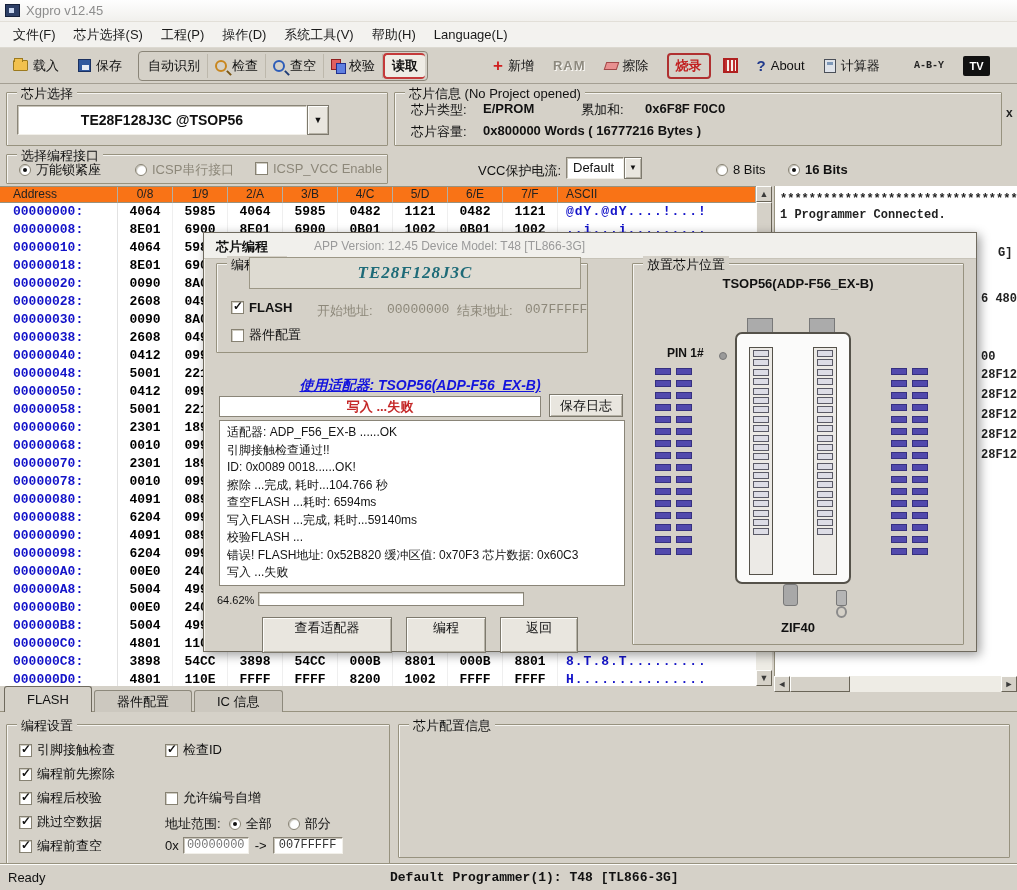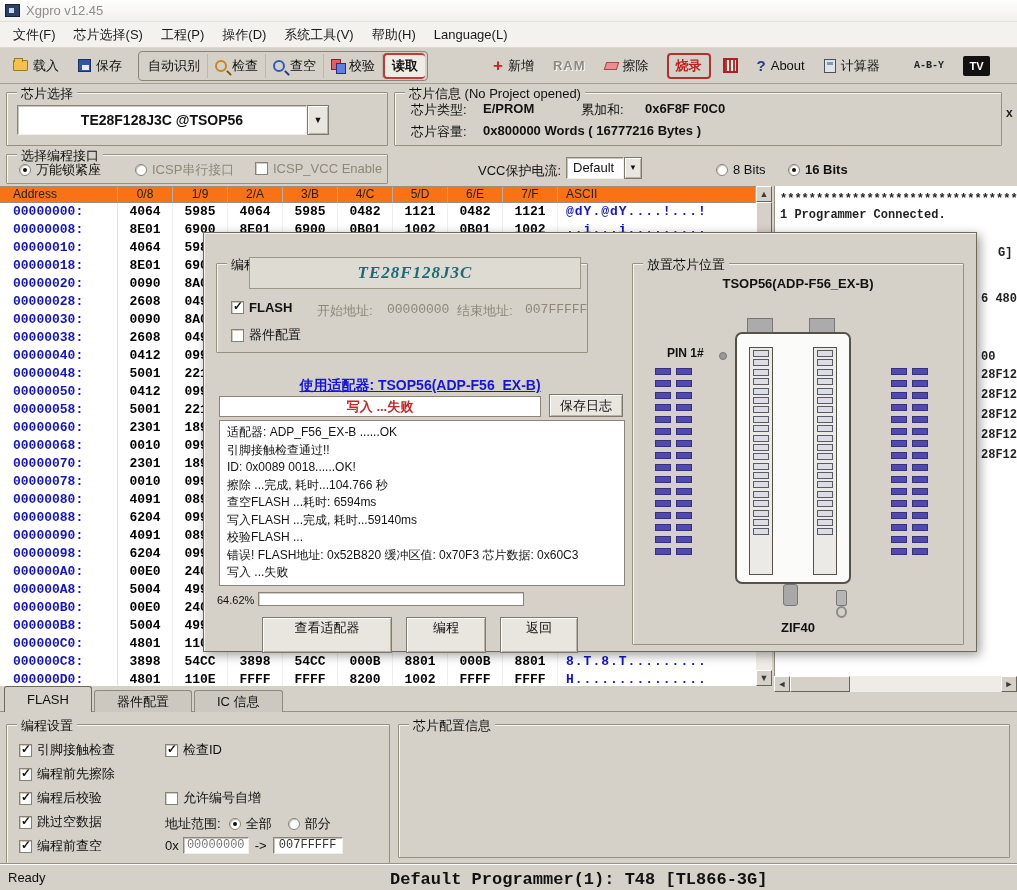--- a/index.html
+++ b/index.html
@@ -80,21 +80,21 @@
   #infolines{padding:5px 5px;line-height:16px;white-space:pre-line;}
   .clip{position:absolute;left:206px;white-space:nowrap;font-family:"Liberation Mono",monospace;font-weight:bold;font-size:12px;color:#222;}
 
   
   #dialog{position:absolute;left:203px;top:232px;width:774px;height:420px;background:#d5d1c8;border:1px solid #6f6a5e;box-shadow:3px 3px 10px rgba(0,0,0,.38), inset 1px 1px 0 #f4f2ec;z-index:50;}
   #dlghdr{position:absolute;left:0;top:0;width:100%;height:26px;background:#f1f0ec;border-bottom:1px solid #c7c3b8;}
   #dlgtitle{position:absolute;left:12px;top:5px;font-weight:bold;}
   #dlgver{position:absolute;left:110px;top:6px;color:#9a9a9a;font-size:12px;}
   #chipname{position:absolute;left:45px;top:24px;width:332px;height:32px;background:#dedbd2;border:1px solid #9c9786;text-align:center;line-height:30px;z-index:3;
     font-family:"Liberation Serif",serif;font-style:italic;font-weight:bold;font-size:17px;color:#1e6b78;letter-spacing:1px;}
-  .adapter{position:absolute;left:12px;top:144px;width:408px;text-align:center;color:#1414dd;font-weight:bold;text-decoration:underline;font-size:14px;}
+  .adapter{position:absolute;left:12px;top:144px;width:408px;text-align:center;color:#1414dd;font-weight:bold;font-style:italic;text-decoration:underline;font-size:14px;}
   #ststrip{position:absolute;left:15px;top:163px;width:322px;height:21px;background:#fff;border:1px solid #8a8578;text-align:center;line-height:19px;color:#c42727;font-weight:bold;}
   #savelog{position:absolute;left:345px;top:161px;width:74px;height:23px;line-height:21px;}
   #logbox{position:absolute;left:15px;top:187px;width:406px;height:166px;background:#fff;border:1px solid #8a8578;padding:3px 7px;font-size:12px;line-height:17.5px;white-space:pre-line;overflow:hidden;color:#141414;}
   #pct{position:absolute;left:13px;top:361px;font-size:11px;}
   #pbar{position:absolute;left:54px;top:359px;width:266px;height:14px;background:#fff;border:1px solid #8a8578;box-shadow:inset 1px 1px 0 #cfccc2;}
   .dlgbtn{position:absolute;height:36px;line-height:19px;}
 
   
   #sockgrp{position:absolute;left:428px;top:30px;width:332px;height:382px;}
   #socktitle{position:absolute;left:0;top:12px;width:100%;text-align:center;font-weight:bold;}
@@ -118,21 +118,21 @@
   #tabstrip{position:absolute;left:4px;top:686px;height:26px;display:flex;align-items:flex-end;gap:2px;}
   .tab{height:22px;line-height:21px;padding:0 22px;background:#ccc8bf;border:1px solid #8d897c;border-bottom:none;border-radius:3px 3px 0 0;font-size:13px;text-align:center;}
   .tab.active{height:26px;line-height:25px;background:#d5d1c8;font-weight:normal;border-color:#6f6a5e;}
 
   .setrow{position:absolute;display:flex;align-items:center;white-space:nowrap;}
   .field{display:inline-block;height:17px;line-height:15px;text-align:center;font-family:"Liberation Mono",monospace;font-size:12px;}
 
   
   #statusbar{position:absolute;left:0;top:864px;width:1017px;height:26px;background:#d5d1c8;border-top:1px solid #fdfdfb;box-shadow:0 -1px 0 #97927f;}
   #ready{position:absolute;left:8px;top:5px;}
-  #device{position:absolute;left:390px;top:5px;font-family:"Liberation Mono",monospace;font-weight:bold;font-size:17px;}
+  #device{position:absolute;left:390px;top:5px;font-family:"Liberation Mono",monospace;font-weight:bold;font-size:13px;}
   #cornerx{position:absolute;left:1006px;top:106px;font-weight:bold;font-size:12px;color:#222;}
 </style>
 </head>
 <body>
 
 <div id="titlebar">
   <div id="appicon"></div>
   <div id="apptitle">Xgpro v12.45</div>
 </div>
 
@@ -656,20 +656,24 @@
 <div class="gbx" style="left:398px;top:724px;width:612px;height:134px;">
   <span class="glabel">芯片配置信息</span>
 </div>
 
 <div id="statusbar">
   <span id="ready">Ready</span>
   <span id="device">Default Programmer(1): T48  [TL866-3G]</span>
 </div>
 
 <div id="dialog">
+  <div id="dlghdr">
+    <span id="dlgtitle">芯片编程</span>
+    <span id="dlgver">APP Version: 12.45  Device Model: T48 [TL866-3G]</span>
+  </div>
   <div id="chipname">TE28F128J3C</div>
   <div class="gbx" style="left:12px;top:30px;width:372px;height:90px;background:#d5d1c8;">
     <span class="glabel">编程范围</span>
     <div class="setrow" style="left:14px;top:36px;">
         <span class="cb on"></span>
         <span style="font-weight:bold;">FLASH</span>
       </div>
     <span class="lbl dis" style="left:100px;top:38px;">开始地址:</span>
     <span class="lbl dis" style="left:170px;top:38px;font-family:'Liberation Mono',monospace;">00000000</span>
     <span class="lbl dis" style="left:240px;top:38px;">结束地址:</span>

